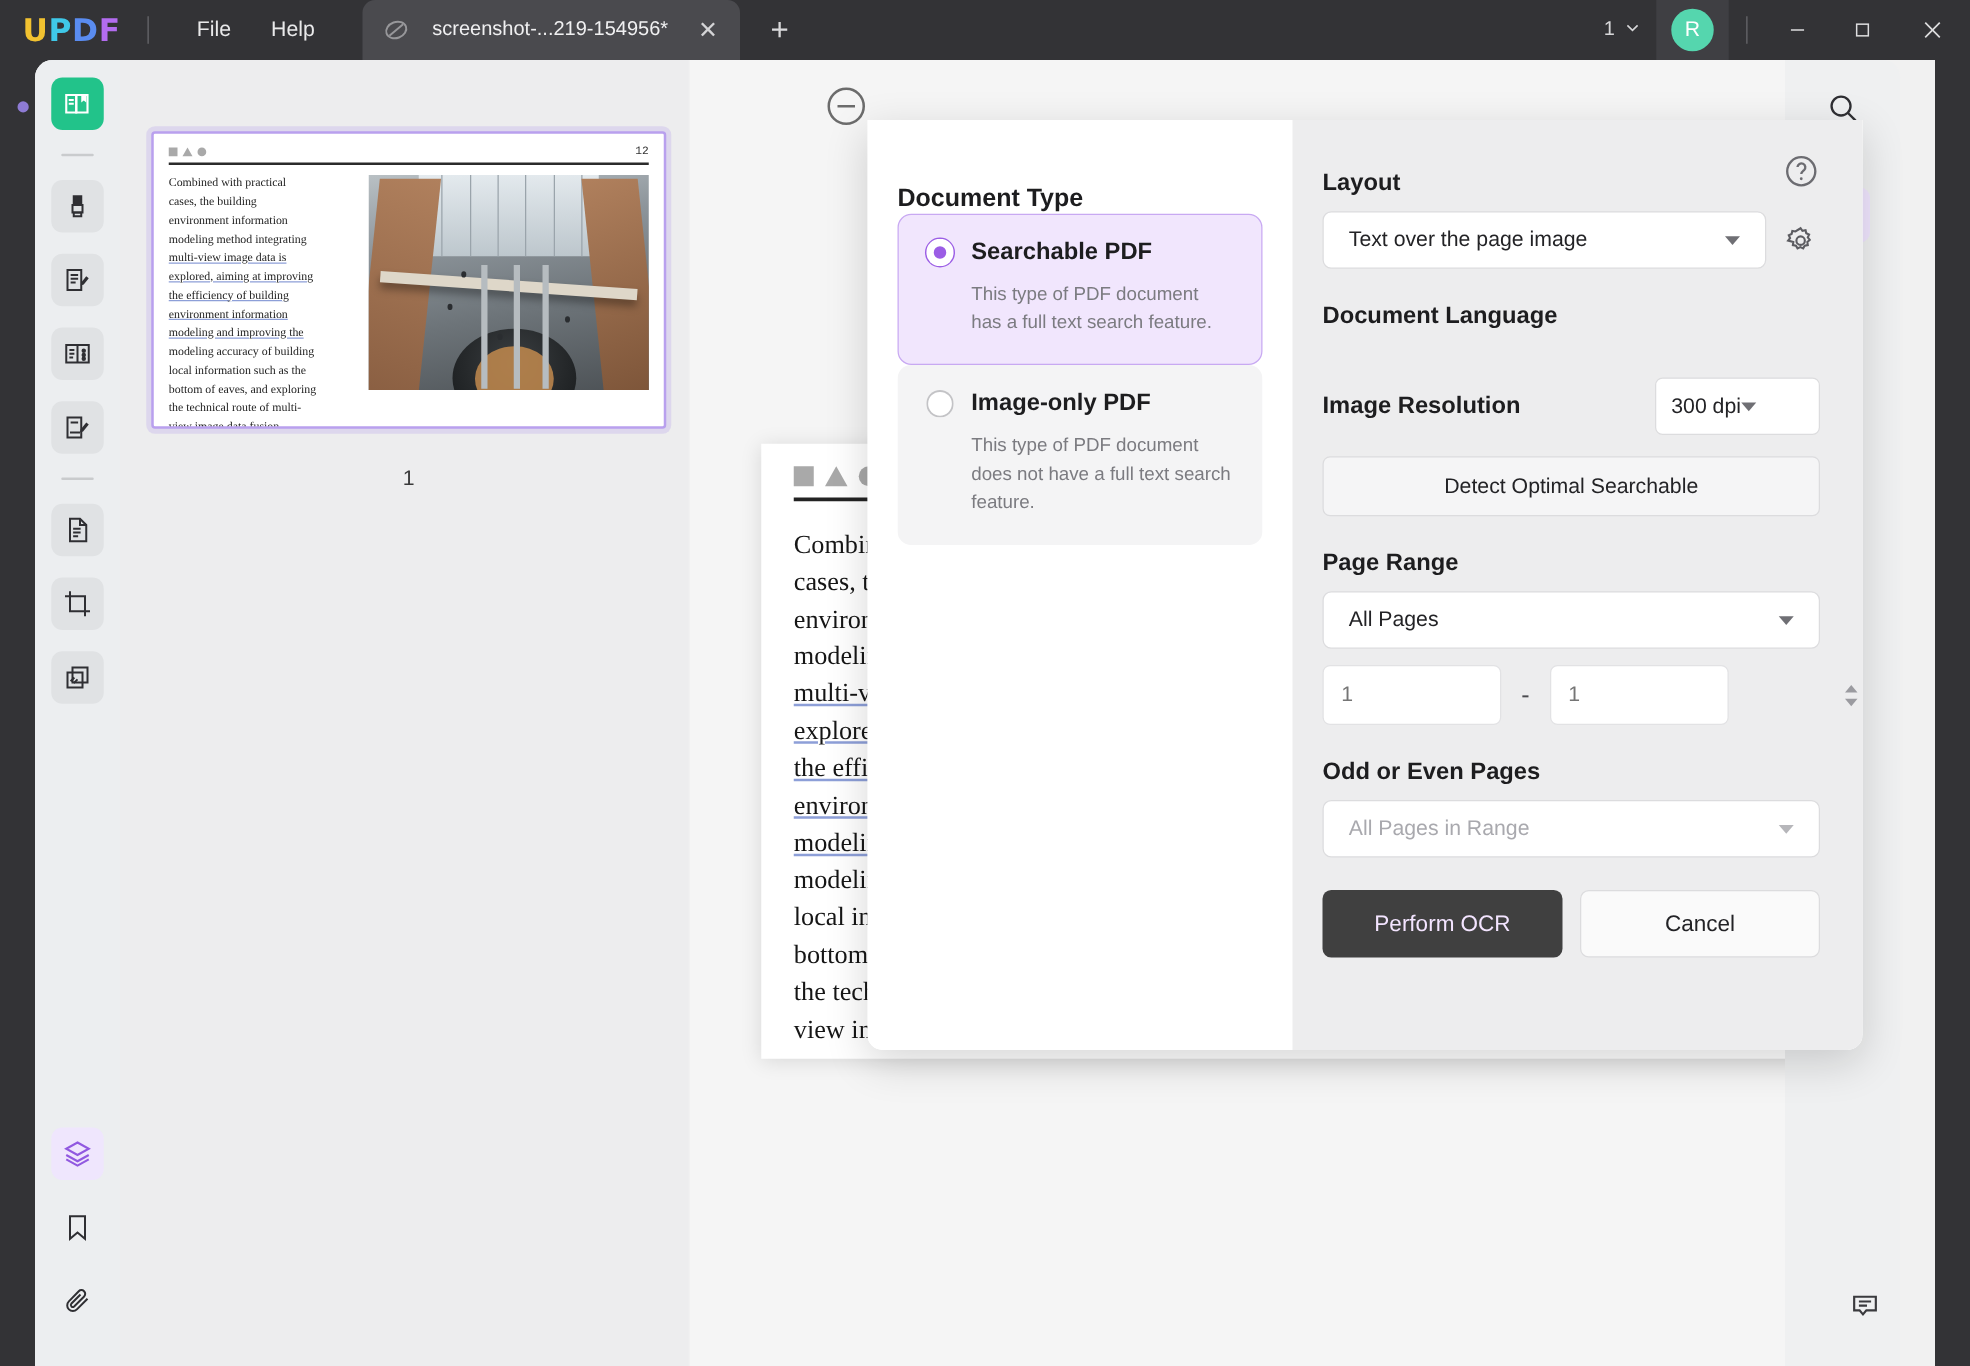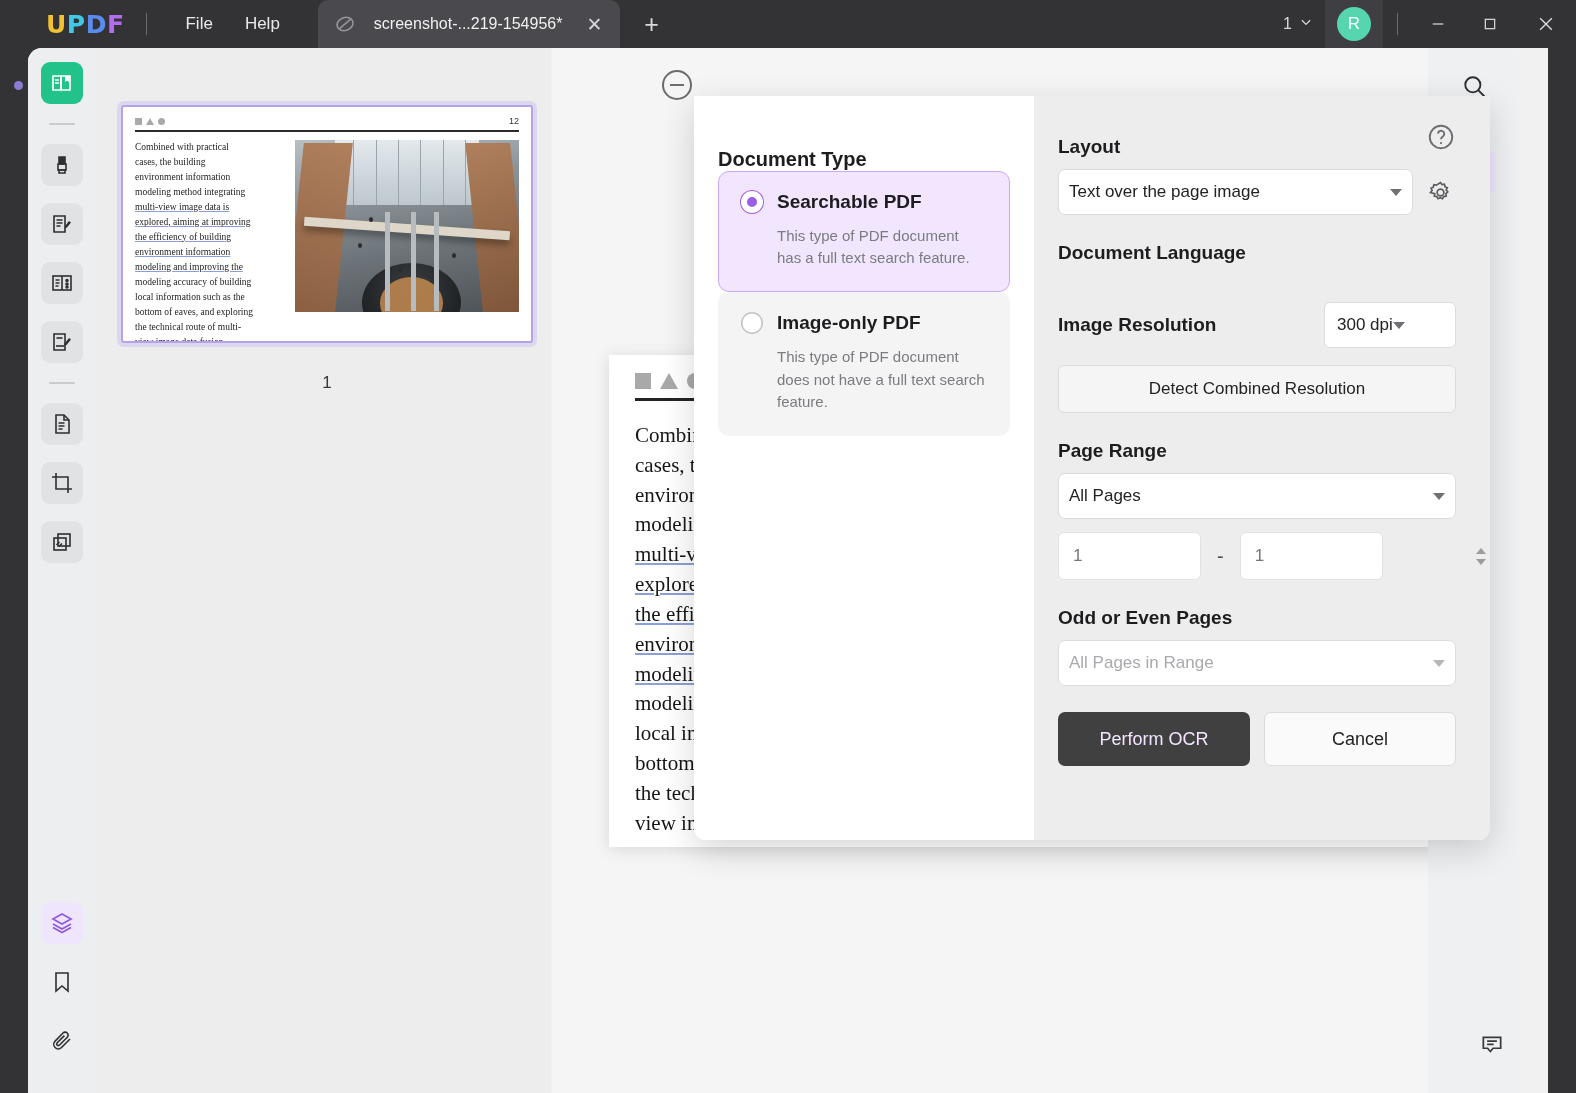--- a/index.html
+++ b/index.html
@@ -6,21 +6,21 @@
   html,body { width:1576px; height:1093px; overflow:hidden; }
   body {
     font-family: "Liberation Sans", sans-serif;
     background:#333336;
     position:relative;
   }
 
   
   #titlebar{
     position:absolute; top:0; left:0; width:1576px; height:48px;
-    background:#333336; display:flex; align-items:center;padding-left:28px;
+    background:#333336; display:flex; align-items:center;
   }
   #logo{ margin-left:18px; font-size:25px; font-weight:bold; letter-spacing:.5px;
          font-family:"DejaVu Sans", sans-serif; }
   #logo .l1{color:#f2c230;} #logo .l2{color:#3fc8e8;}
   #logo .l3{color:#5a8cf0;} #logo .l4{color:#b36cf0;}
   .tb-sep{ width:1px; height:22px; background:#6a6a6e; margin:0 22px; }
   .menu-item{ color:#e9e9ea; font-size:17px; padding:6px 16px; cursor:default; }
   #tab{
     margin-left:22px; height:48px; min-width:228px; background:#4a4a4e;
     border-top-left-radius:10px; border-top-right-radius:10px;
@@ -75,21 +75,21 @@
     box-shadow:0 0 0 4px rgba(176,150,235,.25);
     overflow:hidden; cursor:pointer;
   }
   #thumbnum{ position:absolute; left:0; top:325px; width:462px; text-align:center;
              font-size:17px; color:#3a3a3a; }
   .pg-head{ display:flex; align-items:center; padding:9px 12px 0 12px; }
   .pg-shapes{ display:flex; gap:4px; align-items:center;}
   .sq{width:7px;height:7px;background:#a9a9a9;}
   .tri{width:0;height:0;border-left:4px solid transparent;border-right:4px solid transparent;border-bottom:7px solid #a9a9a9;}
   .cir{width:7px;height:7px;border-radius:50%;background:#a9a9a9;}
-  .pg-num{ margin-left:auto; font-size:9px; color:#333; font-family:Liberation Sans, sans-serif;}
+  .pg-num{ margin-left:auto; font-size:9px; color:#333; font-family:Liberation Mono, monospace;}
   .pg-rule{ height:1.5px; background:#2b2b2b; margin:4px 12px 0 12px; }
   .pg-body{ display:flex; padding:8px 12px 0 12px; gap:10px; }
   .pg-text{ width:150px; font-family:"Liberation Serif", serif; font-size:9.5px;
             line-height:1.58; color:#1c1c1c; }
   .pg-text .u{ text-decoration:underline; text-decoration-color:#8d9fd8; }
   .pg-img{ flex:1; height:172px; position:relative; overflow:hidden;
            background:linear-gradient(170deg,#b9c0c4 0%,#8d959b 30%,#6d7479 62%,#4c5155 100%); }
   .pg-img .glass{position:absolute;left:18%;top:0;width:64%;height:38%;
       background:linear-gradient(180deg,#e8eef2,#c2ccd2);opacity:.92;}
   .pg-img .gline{position:absolute;top:0;height:38%;width:1px;background:#9aa4ab;}
@@ -164,21 +164,21 @@
   .radio{ width:22px;height:22px;border-radius:50%; flex:none; }
   .radio.on{ background:#9b5de5; box-shadow:inset 0 0 0 6px #fff, 0 0 0 1px #9b5de5; }
   .radio.off{ background:#fff; box-shadow:inset 0 0 0 1.5px #c3c3c6; }
   .opt-title{ font-size:19px; font-weight:bold; color:#1d1d1f; }
   .opt-desc{ margin-top:12px; margin-left:36px; font-size:15px; color:#7b7b80; line-height:1.48; }
 
   .field-label{ font-size:19px; font-weight:bold; color:#1d1d1f; margin-bottom:11px; }
   .ctl{ display:flex; align-items:center; gap:11px; }
   .select{
     flex:1; height:46px; background:#fff; border:1px solid #dcdcde; border-radius:7px;
-    display:flex; align-items:center; padding:0 10px; font-size:17px; color:#232326; cursor:pointer;
+    display:flex; align-items:center; padding:0 20px; font-size:17px; color:#232326; cursor:pointer;
   }
   .select .cv{ flex:1; }
   .select.ph .cv{ color:#a9a9ae; }
   .caret{ width:0;height:0;border-left:6px solid transparent;border-right:6px solid transparent;
           border-top:7px solid #6f6f74; }
   .iconbtn{ width:32px;height:32px;display:flex;align-items:center;justify-content:center;cursor:pointer;}
   #helpbtn{ position:absolute; right:34px; top:26px; }
   .row-gap{ height:27px; }
   .resrow{ display:flex; align-items:center; }
   .resrow .field-label{ margin-bottom:0; }
@@ -579,21 +579,21 @@
         <div class="field-label">Document Language</div>
 
         <div class="row-gap"></div>
         <div class="resrow">
           <div class="field-label">Image Resolution</div>
           <div class="res-select">
             <span class="cv">300 dpi</span>
             <span class="caret"></span>
           </div>
         </div>
-        <div id="detectbtn">Detect Combined Resolution</div>
+        <div id="detectbtn">Detect Optimal Searchable</div>
 
         <div class="row-gap"></div>
         <div class="field-label">Page Range</div>
         <div class="select">
           <span class="cv">All Pages</span>
           <span class="caret"></span>
         </div>
 
         <div class="range-row">
           <div class="spin">

